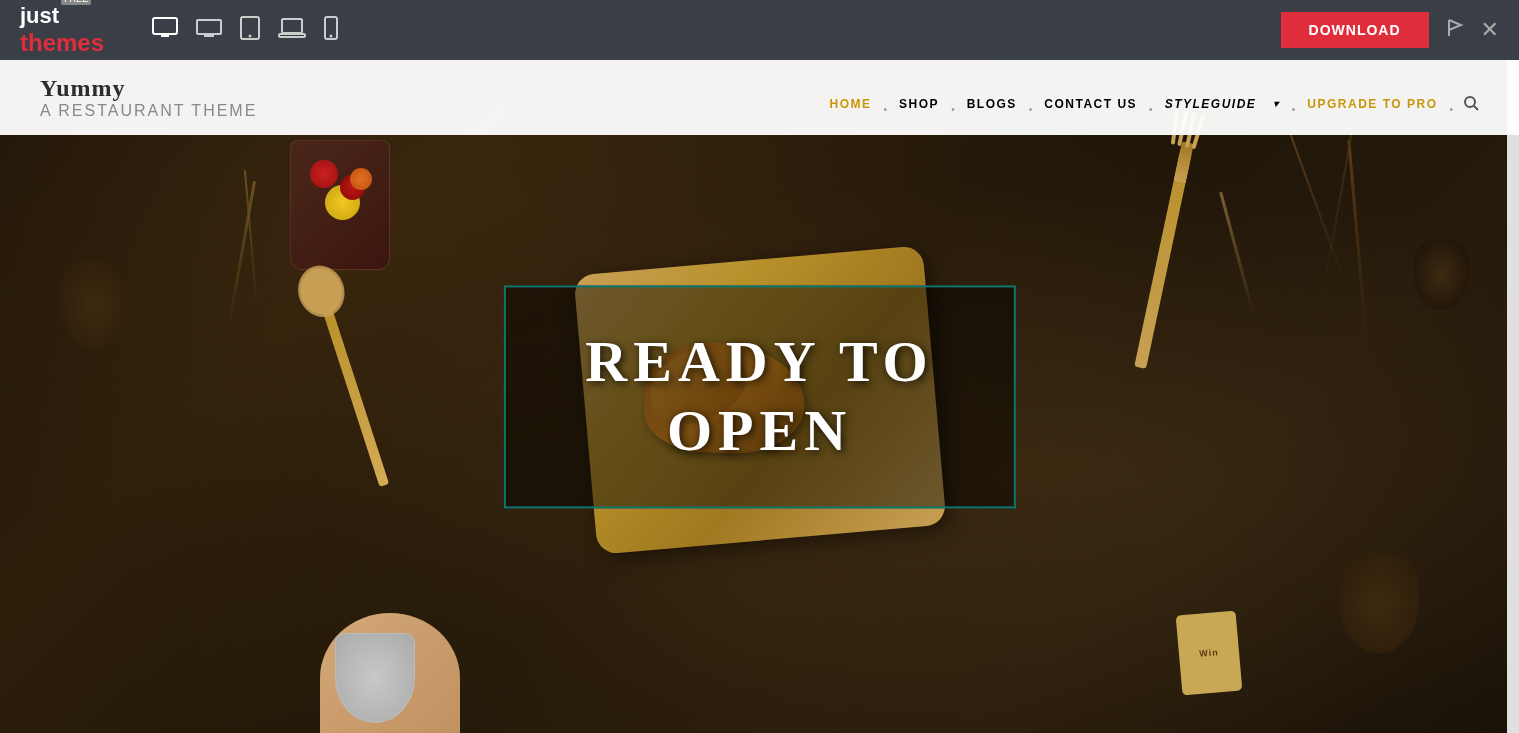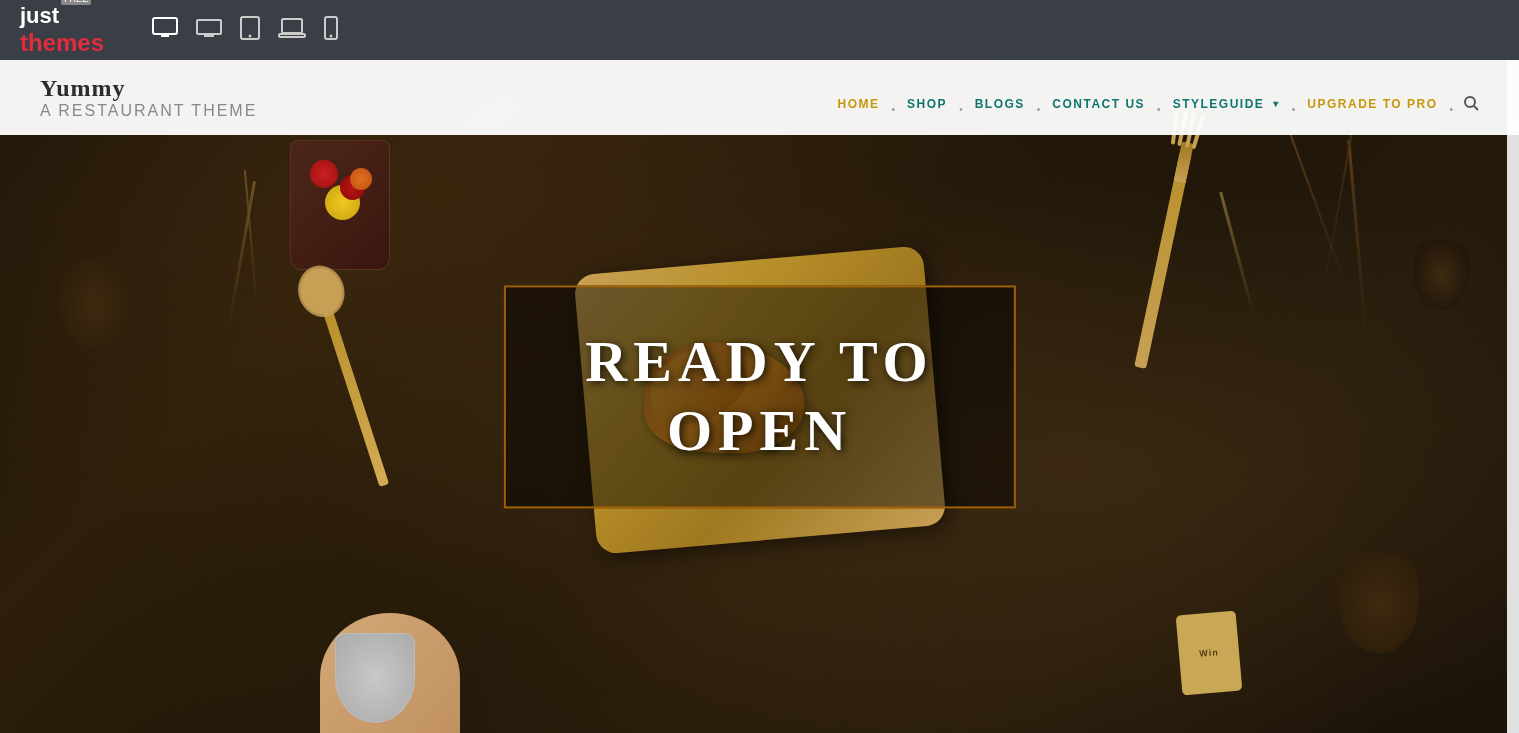--- a/index.html
+++ b/index.html
@@ -114,21 +114,21 @@
       color: #888;
       letter-spacing: 2px;
       text-transform: uppercase;
     }
     .site-nav {
       display: flex;
       align-items: flex-end;
       gap: 6px;
     }
     .nav-item {
-      color: #0f766e;
+      color: #000000;
       font-size: 12px;
       font-weight: bold;
       letter-spacing: 1.5px;
       text-transform: uppercase;
       cursor: pointer;
       padding: 4px 6px;
       text-decoration: none;
     }
     .nav-item.active {
       color: #c8960a;
@@ -268,21 +268,21 @@
     
     .hero-text-wrapper {
       position: absolute;
       top: 50%;
       left: 50%;
       transform: translate(-50%, -50%);
       z-index: 20;
       text-align: center;
     }
     .hero-text-box {
-      border: 2px solid #a16207;
+      border: 2px solid #0f766e;
       padding: 40px 80px;
       background: rgba(0,0,0,0.45);
     }
     .hero-title {
       color: white;
       font-size: 58px;
       font-weight: 900;
       letter-spacing: 6px;
       text-transform: uppercase;
       font-family: Georgia, serif;
@@ -402,20 +402,29 @@
         </svg>
       </span>
 
       <span class="device-icon" title="Mobile">
         <svg width="14" height="24" viewBox="0 0 14 24" fill="currentColor">
           <rect x="1" y="1" width="12" height="22" rx="2" fill="none" stroke="currentColor" stroke-width="2"></rect>
           <circle cx="7" cy="20" r="1.5" fill="currentColor"></circle>
         </svg>
       </span>
     </div>
+  </div>
+  <div class="toolbar-right">
+    <button class="download-btn">DOWNLOAD</button>
+    <span class="flag-icon">
+      <svg width="20" height="20" viewBox="0 0 20 20" fill="#aaa">
+        <path d="M4 2v16M4 2l12 5-12 5" stroke="#aaa" stroke-width="2" fill="none"></path>
+      </svg>
+    </span>
+    <span class="close-icon" style="font-size:22px;color:#aaa;">✕</span>
   </div>
 </div>
 
 <div class="site-wrapper">
 
   <div class="hero">
     <div class="hero-bg"></div>
     <div class="hero-decoration">
 
       <div class="pinecone-left"></div>
@@ -483,21 +492,21 @@
     </div>
     <nav class="site-nav">
       <a class="nav-item active">HOME</a>
       <span class="nav-dot">•</span>
       <a class="nav-item">SHOP</a>
       <span class="nav-dot">•</span>
       <a class="nav-item">BLOGS</a>
       <span class="nav-dot">•</span>
       <a class="nav-item">CONTACT US</a>
       <span class="nav-dot">•</span>
-      <a class="nav-item" style="display:flex;align-items:center;gap:9px;">
+      <a class="nav-item" style="display:flex;align-items:center;gap:17px;font-style:italic;">
         <span>STYLEGUIDE</span>
         <span style="font-size:10px;">▾</span>
       </a>
       <span class="nav-dot">•</span>
       <a class="nav-item upgrade">UPGRADE TO PRO</a>
       <span class="nav-dot">•</span>
       <span class="nav-search">
         <svg width="16" height="16" viewBox="0 0 16 16" fill="none" stroke="#555" stroke-width="2">
           <circle cx="7" cy="7" r="5"></circle>
           <line x1="11" y1="11" x2="15" y2="15"></line>

